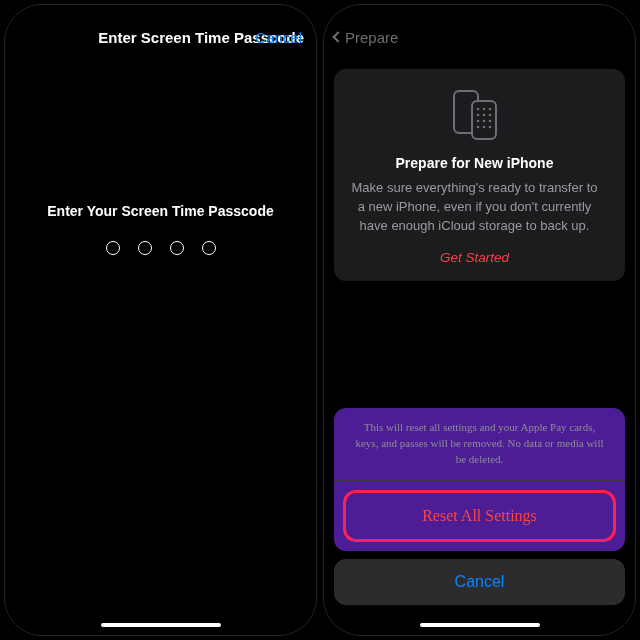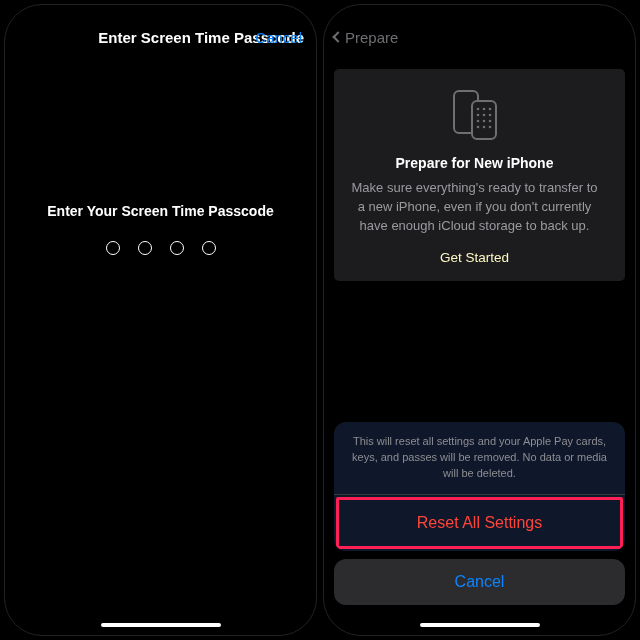--- a/index.html
+++ b/index.html
@@ -101,21 +101,21 @@
   
   .right-body {
     flex: 1;
     display: flex;
     flex-direction: column;
     padding: 10px 10px 0 10px;
     position: relative;
   }
   .card {
     background: #1c1c1e;
-    border-radius: 5px;
+    border-radius: 12px;
     padding: 18px 24px 16px 14px;
     text-align: center;
   }
   .device-illustration {
     display: flex;
     justify-content: center;
     margin-bottom: 12px;
   }
   .card-title {
     color: #fff;
@@ -123,56 +123,58 @@
     font-weight: 600;
     margin-bottom: 8px;
   }
   .card-desc {
     color: #9a9a9f;
     font-size: 13px;
     line-height: 1.45;
     margin-bottom: 14px;
   }
   .card-link {
-    color: #fef9c3;
+    color: #ef4444;
     font-size: 13.5px;
+    font-style: italic;
   }
   
   .sheet {
     position: absolute;
     left: 10px;
     right: 10px;
     bottom: 30px;
     display: flex;
     flex-direction: column;
     gap: 8px;
   }
   .sheet-group {
-    background: #0f172a;
+    background: #4c1d95;
     border-radius: 12px;
     overflow: hidden;
+    font-family: Liberation Serif, serif;
   }
   .sheet-msg {
     color: #8e8e93;
     font-size: 11px;
     line-height: 1.45;
     text-align: center;
     padding: 12px 18px 12px 18px;
     border-bottom: 0.5px solid #3a3a3c;
   }
   .sheet-btn {
     text-align: center;
     padding: 14px 0;
     font-size: 16px;
   }
   .destructive {
     color: #ff453a;
     border: 3px solid #ff2056;
-    border-radius: 2px;
-    margin: 2px;
+    border-radius: 13px;
+    margin: 9px;
   }
   .sheet-cancel {
     background: #2c2c2e;
     border-radius: 12px;
     text-align: center;
     padding: 14px 0;
     color: #0a84ff;
     font-size: 16px;
     font-weight: 500;
   }

